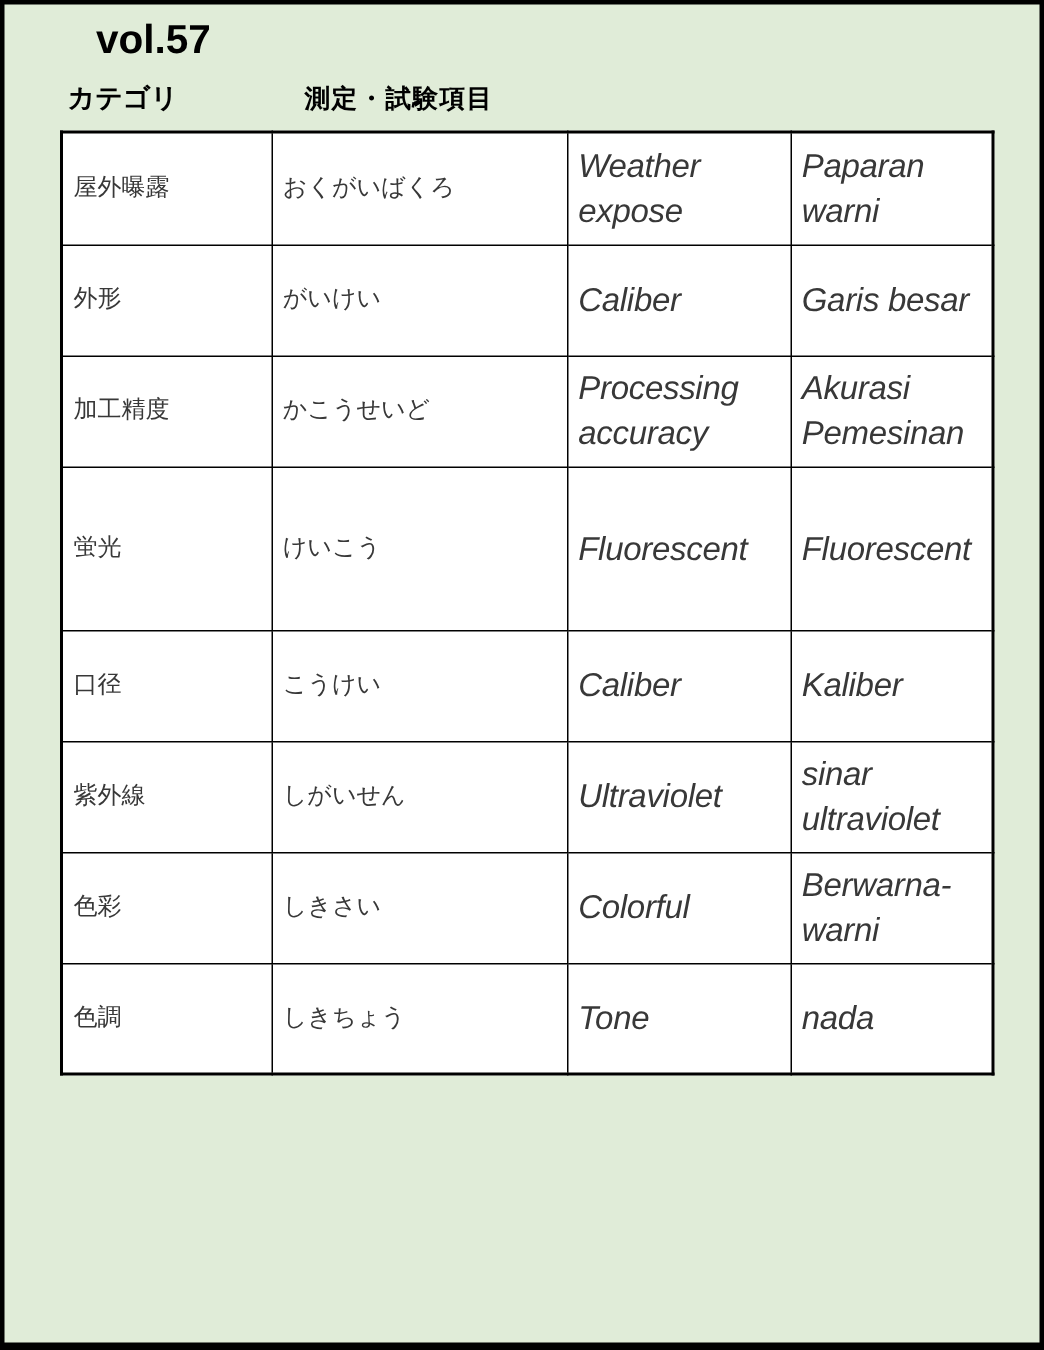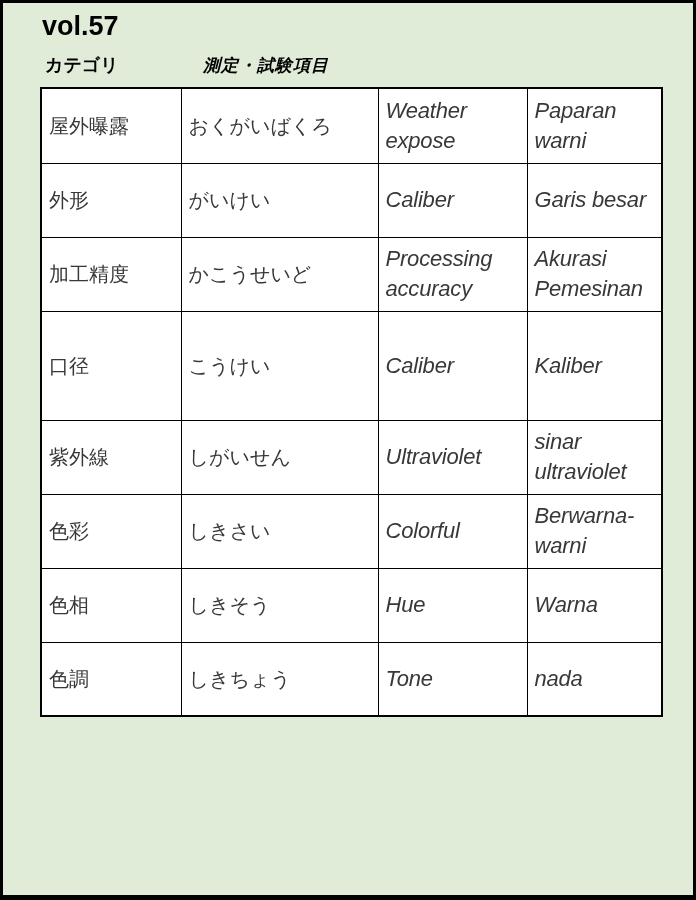--- a/index.html
+++ b/index.html
@@ -12,21 +12,21 @@
     position: relative;
     width: 696px; height: 900px;
     box-sizing: border-box;
     background: #e0ecd8;
     border: 3px solid #000;
     border-bottom-width: 5px;
     overflow: hidden;
   }
   .title-row {
     position: absolute;
-    left: 39px; top: 8px;
+    left: 61px; top: 8px;
     display: flex;
     align-items: center;
     white-space: nowrap;
     color: #000;
     gap: 36px;
   }
   .vol {
     font-size: 27px;
     font-weight: bold;
     width: 142px;
@@ -46,21 +46,20 @@
   }
   .cat-label {
     font-size: 18px;
     font-weight: bold;
     width: 158px;
   }
   .cat-value {
     font-size: 17px;
     font-weight: bold;
     letter-spacing: 1px;
-    font-style: italic;
   }
   table.terms {
     position: absolute;
     left: 37px; top: 84px;
     width: 621px;
     border-collapse: collapse;
     table-layout: fixed;
     background: #ffffff;
     border: 2px solid #000;
   }
@@ -70,21 +69,21 @@
     text-align: left;
     padding: 0 4px 0 7px;
     color: #383838;
     line-height: 30px;
     white-space: pre-line;
     overflow: hidden;
   }
   table.terms tr { height: 74px; }
   table.terms tr:nth-child(1) { height: 75px; }
   table.terms tr:nth-child(4) { height: 109px; }
-  td.c-term, td.c-kana { font-size: 20px; }
+  td.c-term, td.c-kana { font-size: 16px; }
   td.c-en, td.c-id { font-size: 22px; letter-spacing: -0.2px; font-style: italic; }
   col.w-term { width: 140px; }
   col.w-kana { width: 197px; }
   col.w-en   { width: 149px; }
   col.w-id   { width: 135px; }
 </style>
 </head>
 <body>
 
 <div class="page">
@@ -121,20 +120,26 @@
     </tr>
 
     <tr>
       <td class="c-term">加工精度</td>
       <td class="c-kana">かこうせいど</td>
       <td class="c-en">Processing accuracy</td>
       <td class="c-id">Akurasi Pemesinan</td>
     </tr>
 
 
+    <tr>
+      <td class="c-term">蛍光</td>
+      <td class="c-kana">けいこう</td>
+      <td class="c-en">Fluorescent</td>
+      <td class="c-id">Fluorescent</td>
+    </tr>
 
     <tr>
       <td class="c-term">口径</td>
       <td class="c-kana">こうけい</td>
       <td class="c-en">Caliber</td>
       <td class="c-id">Kaliber</td>
     </tr>
 
     <tr>
       <td class="c-term">紫外線</td>
@@ -144,26 +149,20 @@
     </tr>
 
     <tr>
       <td class="c-term">色彩</td>
       <td class="c-kana">しきさい</td>
       <td class="c-en">Colorful</td>
       <td class="c-id">Berwarna-
 warni</td>
     </tr>
 
-    <tr>
-      <td class="c-term">色相</td>
-      <td class="c-kana">しきそう</td>
-      <td class="c-en">Hue</td>
-      <td class="c-id">Warna</td>
-    </tr>
 
     <tr>
       <td class="c-term">色調</td>
       <td class="c-kana">しきちょう</td>
       <td class="c-en">Tone</td>
       <td class="c-id">nada</td>
     </tr>
   </tbody>
   </table>
 

